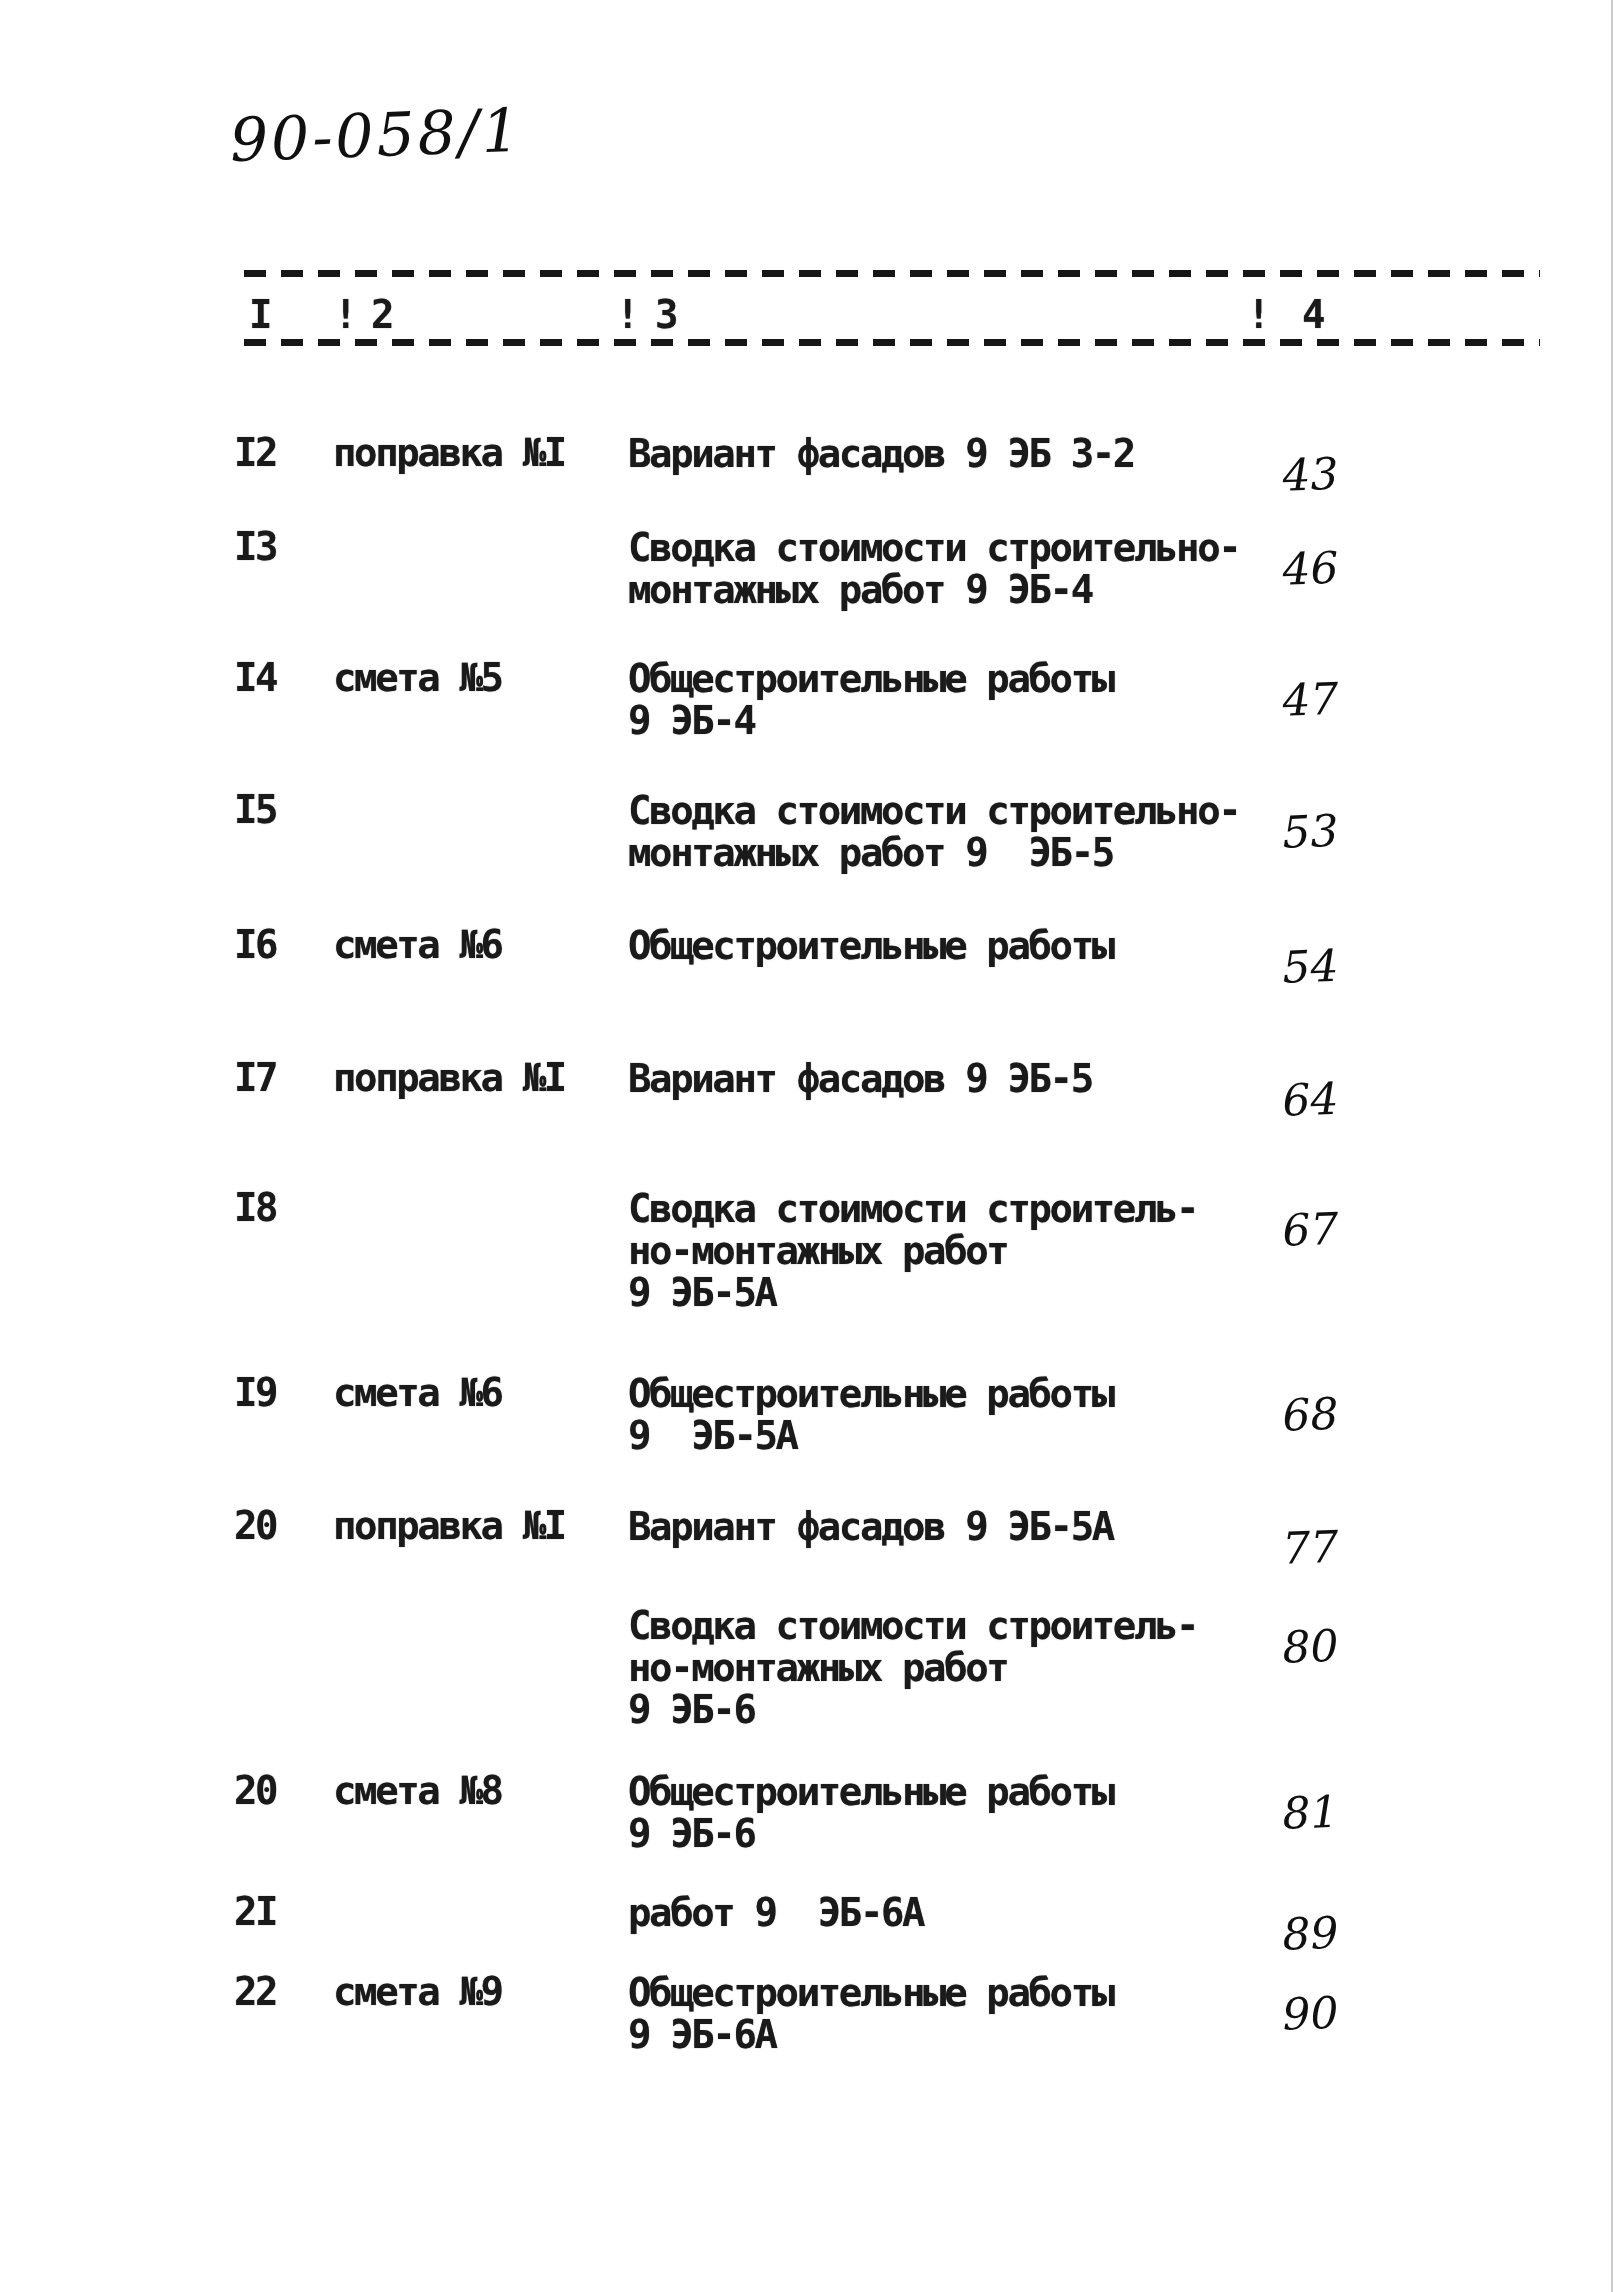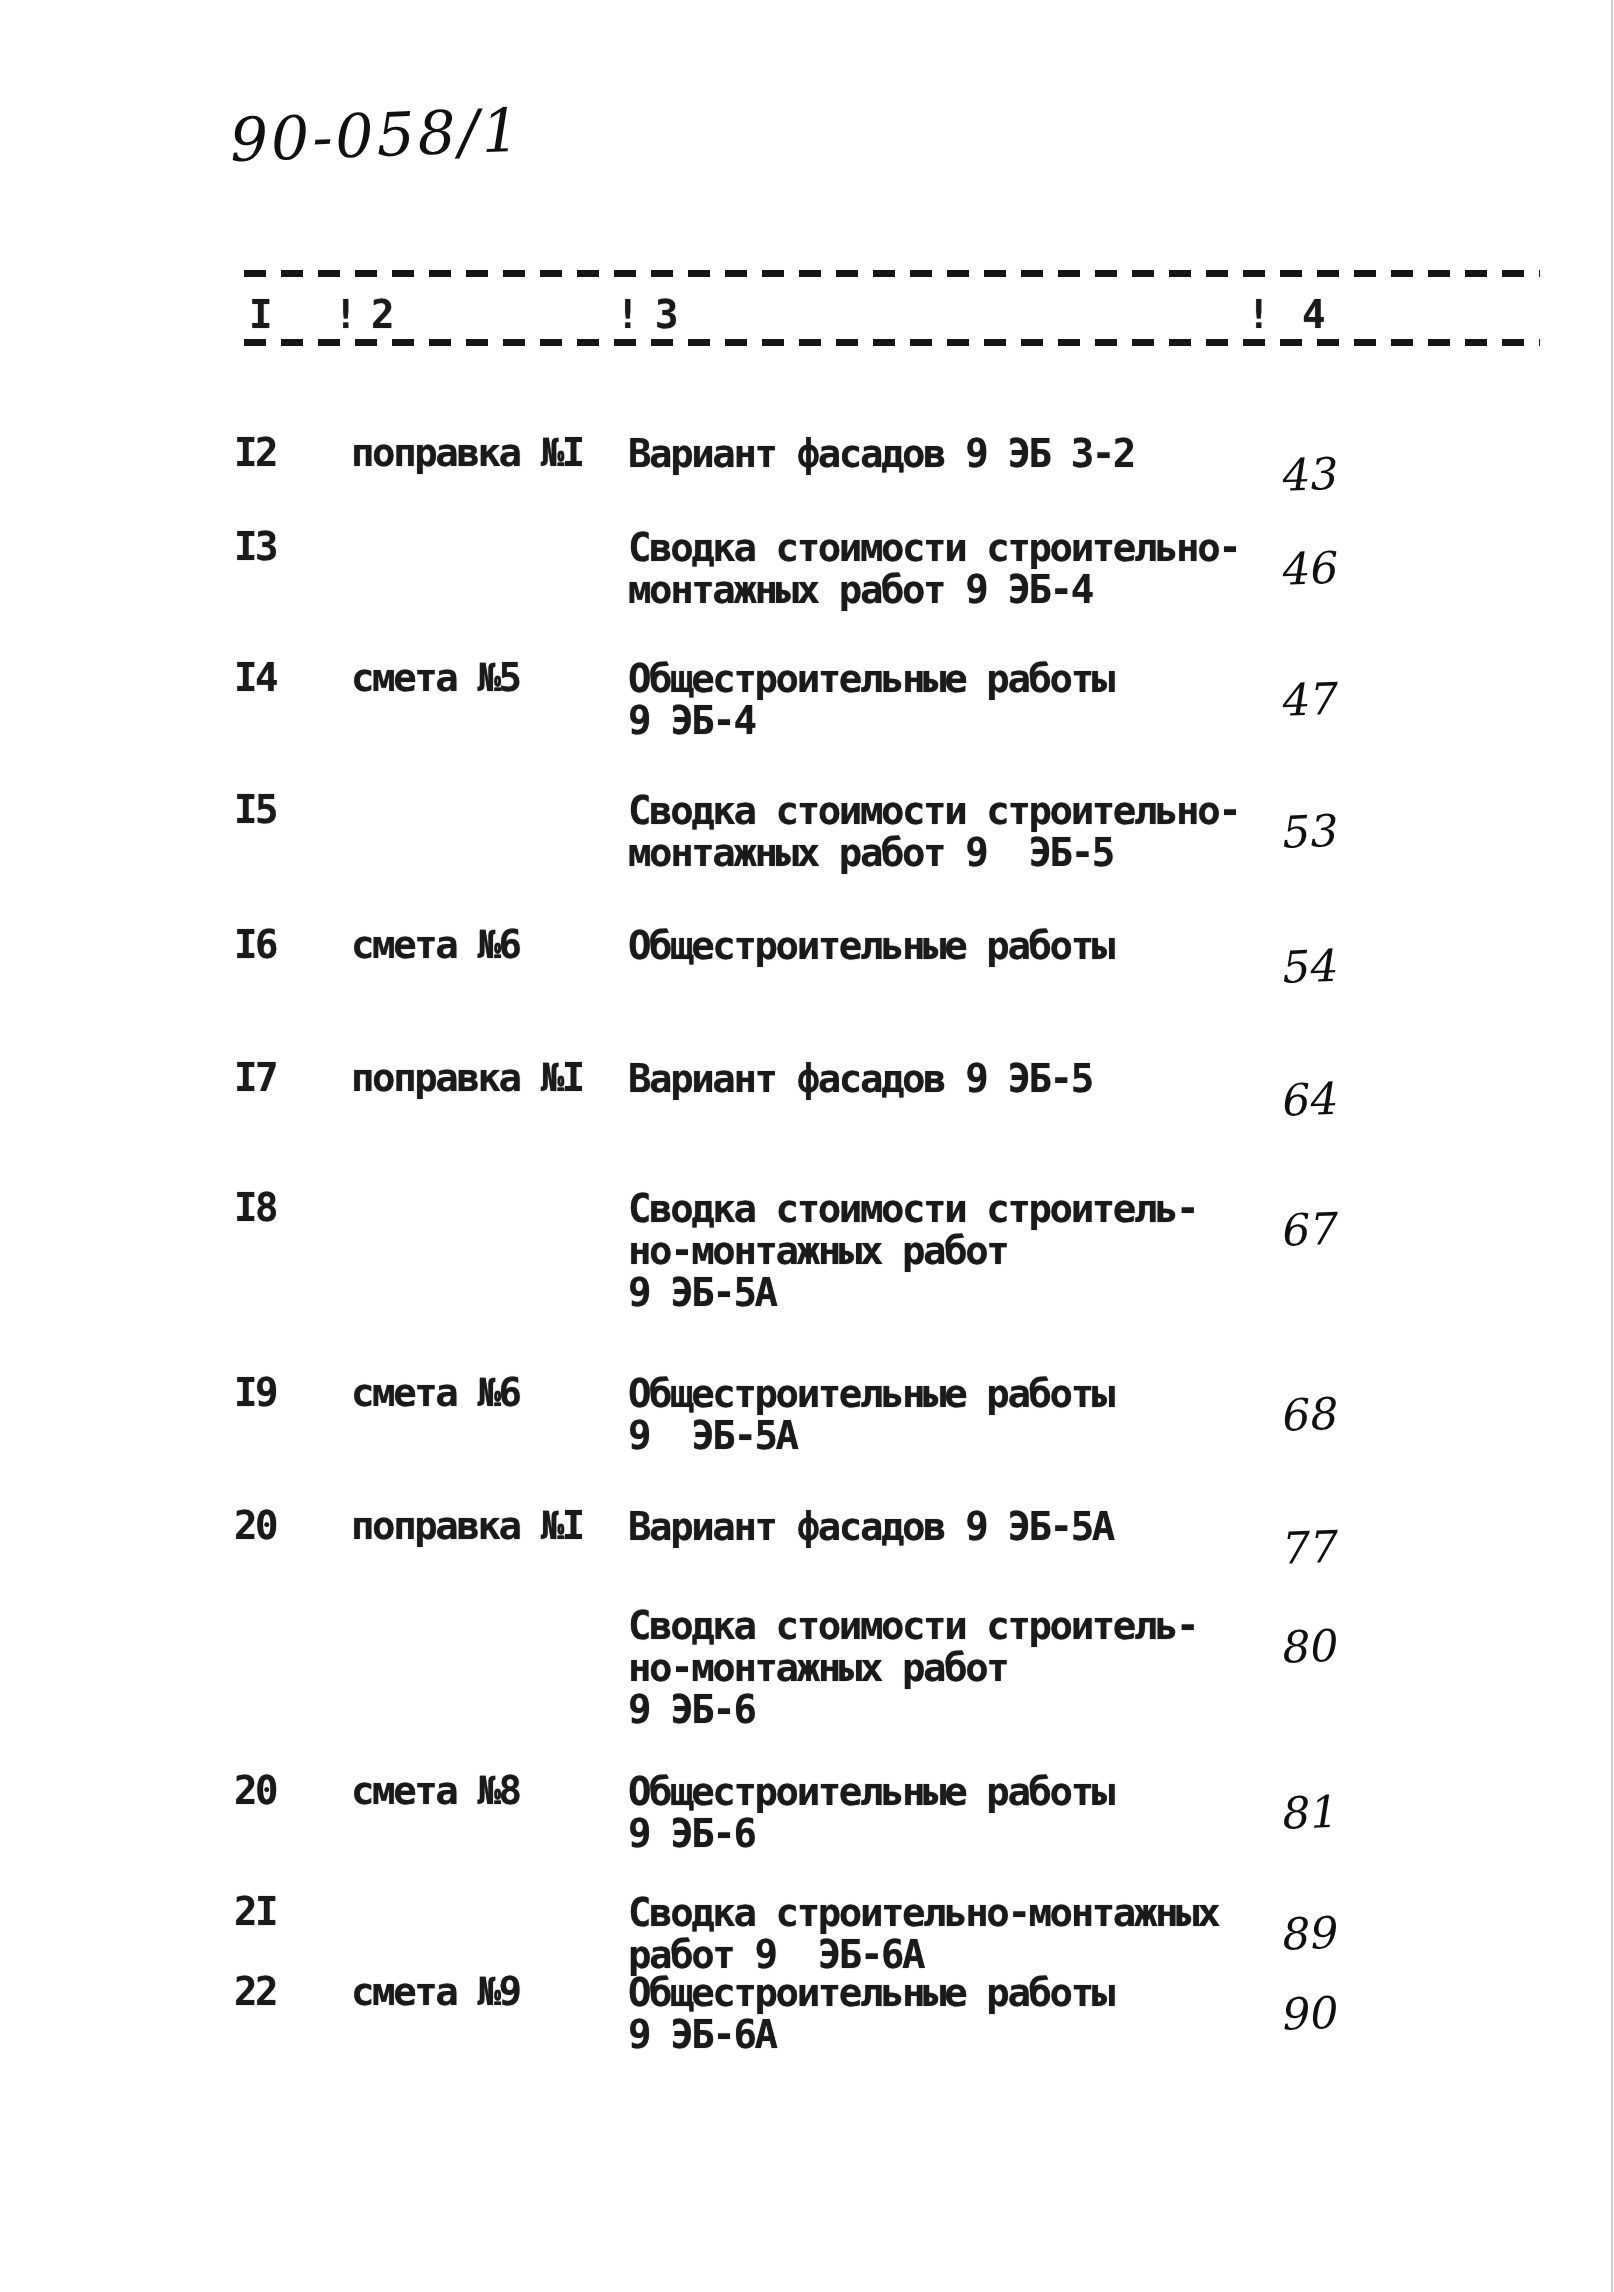--- a/index.html
+++ b/index.html
@@ -48,21 +48,21 @@
   .hdr-c1{left:249px;}
   .hdr-s1{left:334px;}
   .hdr-c2{left:371px;}
   .hdr-s2{left:616px;}
   .hdr-c3{left:655px;}
   .hdr-s3{left:1247px;}
   .hdr-c4{left:1302px;}
   .row{position:absolute;left:0;width:100%;height:0;}
   .cell{position:absolute;top:0;}
   .cell.num{left:234px;}
-  .cell.label{left:351px;}
+  .cell.label{left:333px;}
   .cell.desc{left:628px;width:705px;}
   .desc-line{line-height:42px;}
   .cell.page{
     left:1321px;top:-11.6px;
     font-size:44px;
     transform:rotate(-2deg);
   }
   .scan-edge{
     position:absolute;
     top:0;right:1px;
@@ -186,21 +186,20 @@
     <div class="cell desc">
           <div class="typed desc-line">Общестроительные работы</div>
           <div class="typed desc-line">9 ЭБ-6</div>
         </div>
     <span class="hand cell page">81</span>
   </div>
       <div class="row" style="top: 1892px;">
     <span class="typed cell num">2I</span>
     <span class="typed cell label"></span>
     <div class="cell desc">
-          <div class="typed desc-line">Сводка строительно-монтажных</div>
           <div class="typed desc-line">работ 9  ЭБ-6А</div>
         </div>
     <span class="hand cell page">89</span>
   </div>
       <div class="row" style="top: 1972px;">
     <span class="typed cell num">22</span>
     <span class="typed cell label">смета №9</span>
     <div class="cell desc">
           <div class="typed desc-line">Общестроительные работы</div>
           <div class="typed desc-line">9 ЭБ-6А</div>

